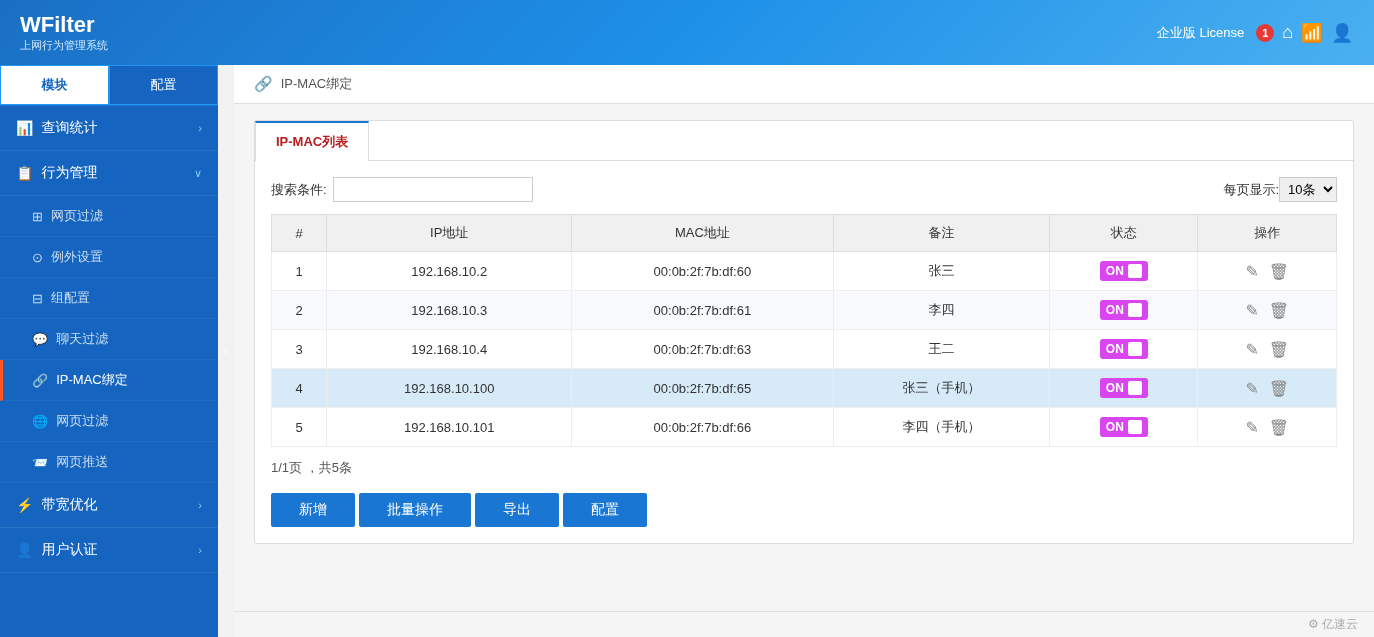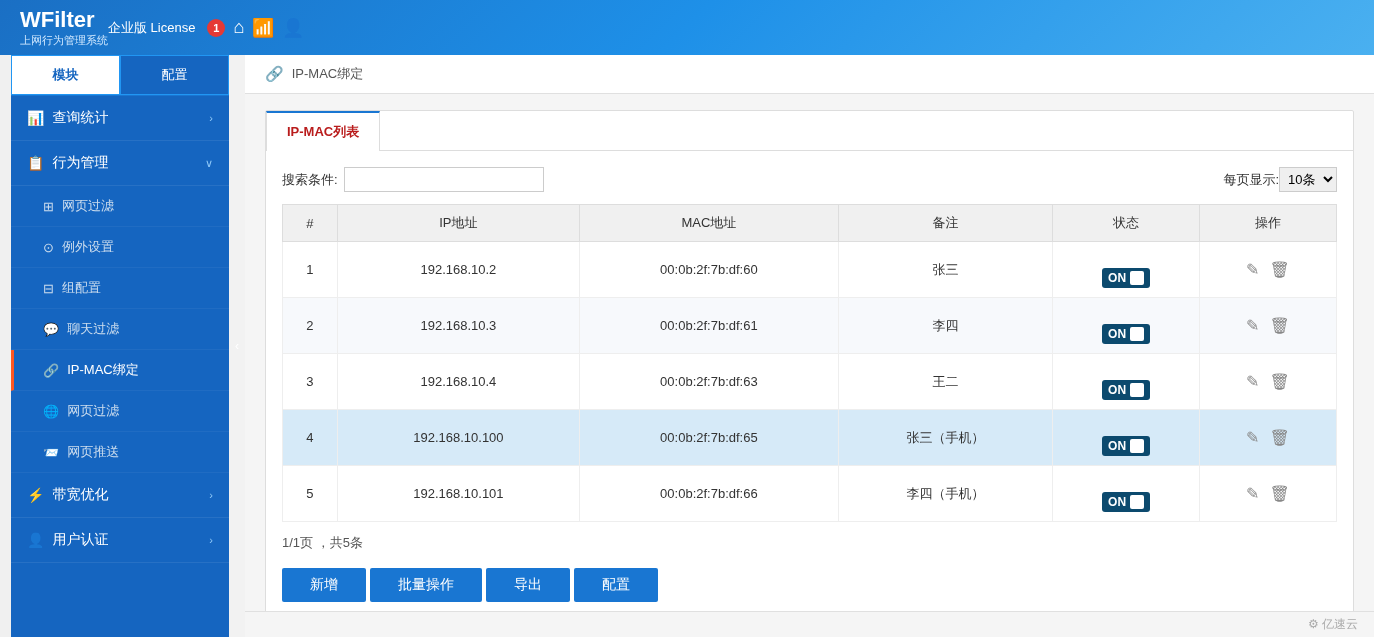--- a/index.html
+++ b/index.html
@@ -1,24 +1,25 @@
 <!DOCTYPE html>
 <html><head>
   <meta charset="utf-8">
   <style>
     * { margin: 0; padding: 0; box-sizing: border-box; }
     body { font-family: 'Microsoft YaHei', Arial, sans-serif; font-size: 13px; background: #f0f0f0; width: 1374px; height: 637px; overflow: hidden; display: flex; flex-direction: column; }
 
     
     .header {
       background: linear-gradient(135deg, #1a6fc4 0%, #1e90e8 50%, #4ab0f0 100%);
-      height: 55px;
+      height: 65px;
       display: flex;
       align-items: center;
       padding: 0 20px;
+      justify-content: space-between;
       flex-shrink: 0;
     }
     .header-logo {
       display: flex;
       flex-direction: column;
     }
     .header-logo .logo-main {
       font-size: 22px;
       font-weight: bold;
       color: #fff;
@@ -53,21 +54,20 @@
       justify-content: center;
       font-size: 11px;
       font-weight: bold;
     }
 
     
     .main-layout {
       display: flex;
       flex: 1;
       overflow: hidden;
-      padding-left: 11px;
     }
 
     
     .sidebar {
       width: 218px;
       background: #1565c0;
       flex-shrink: 0;
       display: flex;
       flex-direction: column;
       overflow-y: auto;
@@ -224,30 +224,29 @@
       color: #333;
     }
     .data-table tr:nth-child(odd) td { background: #fff; }
     .data-table tr:nth-child(even) td { background: #f7f9fc; }
     .data-table tr.selected-row td { background: #d6eaf8; }
 
     
     .toggle-on {
       display: inline-flex;
       align-items: center;
-      background: #0c4a6e;
+      background: #d946ef;
       border-radius: 3px;
       padding: 3px 6px;
       color: #fff;
       font-size: 12px;
       font-weight: bold;
       cursor: pointer;
       min-width: 48px;
       gap: 4px;
-      margin-top: 17px;
     }
     .toggle-on .toggle-text { }
     .toggle-on .toggle-knob {
       width: 14px;
       height: 14px;
       background: #fff;
       border-radius: 2px;
       display: inline-block;
     }
 

